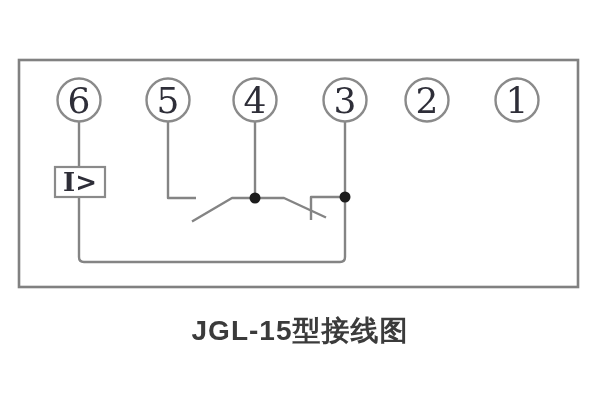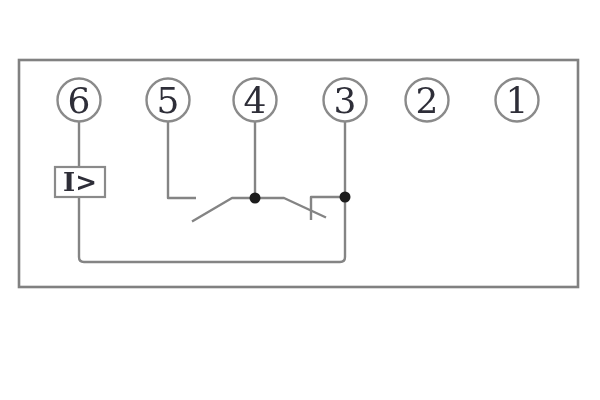--- a/index.html
+++ b/index.html
@@ -79,13 +79,14 @@
     <g>
       <circle class="term-circle" cx="427" cy="100" r="21.5"></circle>
       <text class="term-label" x="427" y="113">2</text>
     </g>
     <g>
       <circle class="term-circle" cx="517" cy="100" r="21.5"></circle>
       <text class="term-label" x="517" y="113">1</text>
     </g>
   </svg>
 
+  <div class="caption">JGL-15型接线图</div>
 </div>
 
 </body></html>

